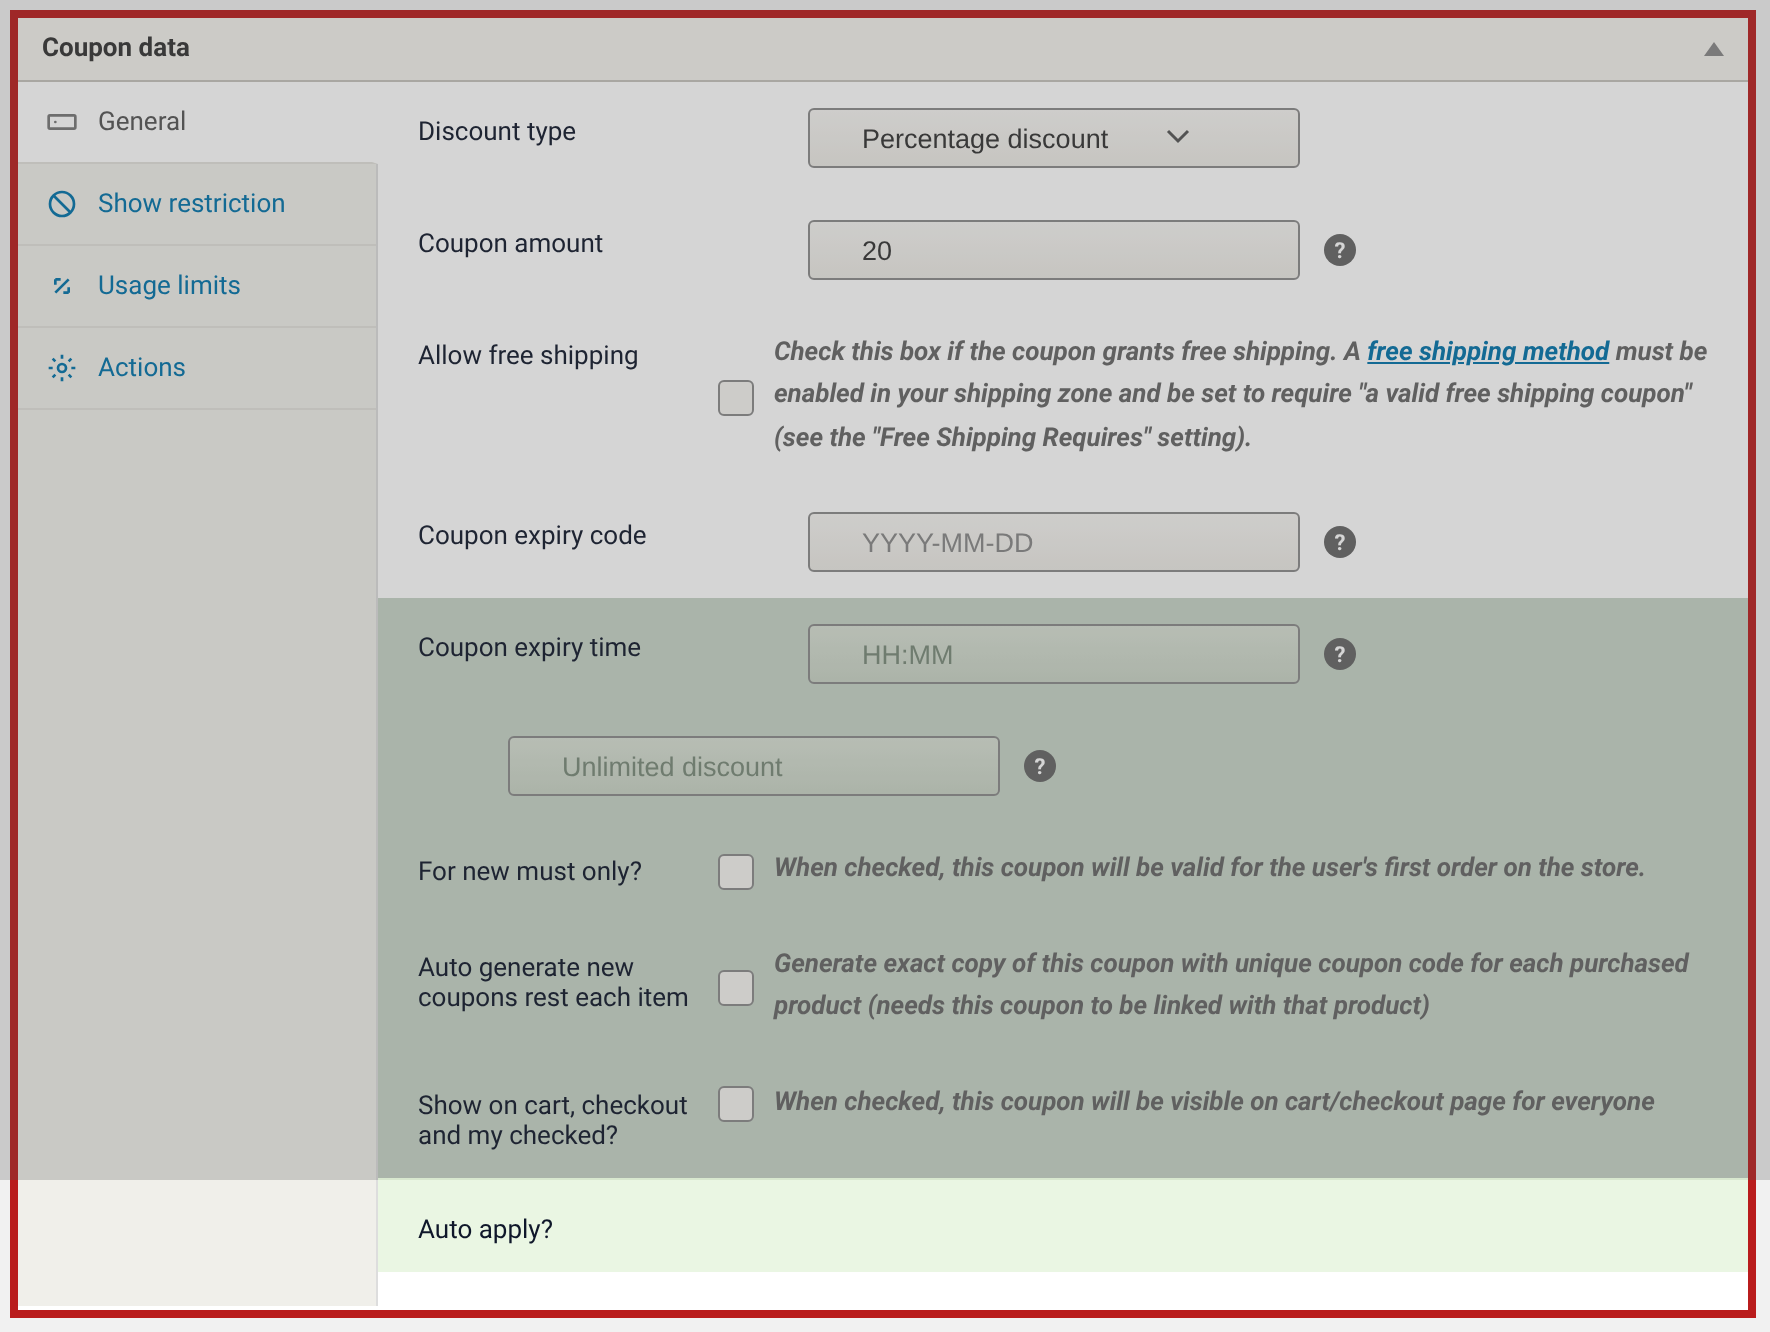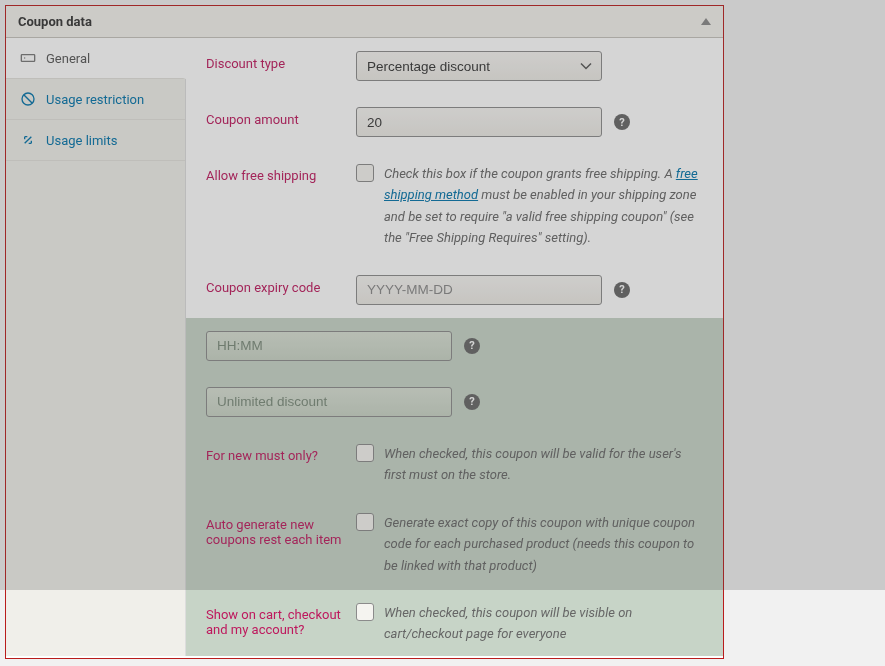--- a/index.html
+++ b/index.html
@@ -7,24 +7,24 @@
       font-family: -apple-system, BlinkMacSystemFont, "Segoe UI", Roboto, sans-serif;
       font-size: 13px;
       color: #555;
       background: #f1f1f1;
       width: 885px;
       height: 666px;
       overflow: hidden;
       position: relative;
     }
     .panel {
-      border: 1px solid #b91c1c;
+      border: 4px solid #b91c1c;
       background: #fff;
       margin: 5px;
-      width: 719px;
+      width: 873px;
       height: 654px;
     }
     .panel-header {
       background: #f4f2ed;
       border-bottom: 1px solid #c6c3bd;
       padding: 8px 12px;
       font-weight: bold;
       color: #333;
       display: flex;
       justify-content: space-between;
@@ -69,38 +69,39 @@
       overflow: auto;
     }
     .row {
       display: flex;
       padding: 13px 20px;
       align-items: flex-start;
     }
     .row-label {
       width: 150px;
       flex-shrink: 0;
-      color: #be185d;
+      color: #0f172a;
       padding-top: 5px;
       font-size: 13px;
     }
     .row-control {
       display: flex;
       align-items: flex-start;
       gap: 12px;
     }
     .txt, .sel {
       width: 246px;
       height: 30px;
       border: 1px solid #8b8b8b;
       border-radius: 3px;
-      padding: 4px 10px;
+      padding: 4px 26px;
       font-size: 13.5px;
       background: linear-gradient(#f6f5f2, #eceae5);
       color: #333;
+      margin-left: 45px;
     }
     .sel {
       appearance: none;
       background: linear-gradient(#f6f5f2, #eceae5);
       padding-right: 28px;
     }
     .sel-wrap { position: relative; width: 246px; }
     .sel-chevron {
       position: absolute;
       right: 10px; top: 50%;
@@ -114,22 +115,23 @@
       background: #666;
       color: #fff;
       font-size: 11px;
       font-weight: bold;
       display: inline-flex;
       align-items: center;
       justify-content: center;
     }
     .chk-row {
       display: flex;
-      align-items: flex-start;
+      align-items: center;
       gap: 10px;
+      font-weight: bold;
     }
     .chk {
       width: 18px; height: 18px;
       border: 1px solid #8b8b8b;
       border-radius: 3px;
       background: #f5f4f0;
       margin-top: 1px;
       flex-shrink: 0;
       display: inline-flex;
       align-items: center;
@@ -194,29 +196,38 @@
         </span>
         <span class="tab-label">General</span>
       </div>
       <div class="tab">
         <span class="tab-icon">
           <svg viewBox="0 0 24 24" width="16" height="16">
               <circle cx="12" cy="12" r="9" fill="none" stroke="#0073aa" stroke-width="2"></circle>
               <line x1="6" y1="6" x2="18" y2="18" stroke="#0073aa" stroke-width="2"></line>
             </svg>
         </span>
-        <span class="tab-label">Usage restriction</span>
+        <span class="tab-label">Show restriction</span>
       </div>
       <div class="tab">
         <span class="tab-icon">
           <svg viewBox="0 0 24 24" width="16" height="16">
               <path d="M7 17 L17 7 M7 7 h4 M7 7 v4 M17 17 h-4 M17 17 v-4" fill="none" stroke="#0073aa" stroke-width="2"></path>
             </svg>
         </span>
         <span class="tab-label">Usage limits</span>
+      </div>
+      <div class="tab">
+        <span class="tab-icon">
+          <svg viewBox="0 0 24 24" width="16" height="16">
+              <circle cx="12" cy="12" r="3" fill="none" stroke="#0073aa" stroke-width="2"></circle>
+              <path d="M12 2v3M12 19v3M2 12h3M19 12h3M5 5l2 2M17 17l2 2M19 5l-2 2M5 19l2-2" stroke="#0073aa" stroke-width="2"></path>
+            </svg>
+        </span>
+        <span class="tab-label">Actions</span>
       </div>
     </div>
 
     <div class="content">
       <div class="row">
         <div class="row-label">Discount type</div>
         <div class="row-control">
           <div class="sel-wrap">
             <select class="sel">
               <option>Percentage discount</option>
@@ -253,55 +264,56 @@
       <div class="row">
         <div class="row-label">Coupon expiry code</div>
         <div class="row-control">
           <input class="txt" placeholder="YYYY-MM-DD" style="">
           <span class="help-icon">?</span>
         </div>
       </div>
 
       <div class="section-extra">
         <div class="row">
+          <div class="row-label">Coupon expiry time</div>
           <div class="row-control">
             <input class="txt" placeholder="HH:MM" style="">
             <span class="help-icon">?</span>
           </div>
         </div>
 
         <div class="row">
           <div class="row-control">
             <input class="txt" placeholder="Unlimited discount" style="">
             <span class="help-icon">?</span>
           </div>
         </div>
 
         <div class="row">
           <div class="row-label">For new must only?</div>
           <div class="chk-row">
             <span class="chk">
               
             </span>
-            <span class="chk-desc">When checked, this coupon will be valid for the user's first must on the store.</span>
+            <span class="chk-desc">When checked, this coupon will be valid for the user's first order on the store.</span>
           </div>
         </div>
 
         <div class="row">
           <div class="row-label">Auto generate new coupons rest each item</div>
           <div class="chk-row">
             <span class="chk">
               
             </span>
             <span class="chk-desc">Generate exact copy of this coupon with unique coupon code for each purchased product (needs this coupon to be linked with that product)</span>
           </div>
         </div>
 
         <div class="row">
-          <div class="row-label">Show on cart, checkout and my account?</div>
+          <div class="row-label">Show on cart, checkout and my checked?</div>
           <div class="chk-row">
             <span class="chk">
               
             </span>
             <span class="chk-desc">When checked, this coupon will be visible on cart/checkout page for everyone</span>
           </div>
         </div>
       </div>
 
       <div class="highlight">

